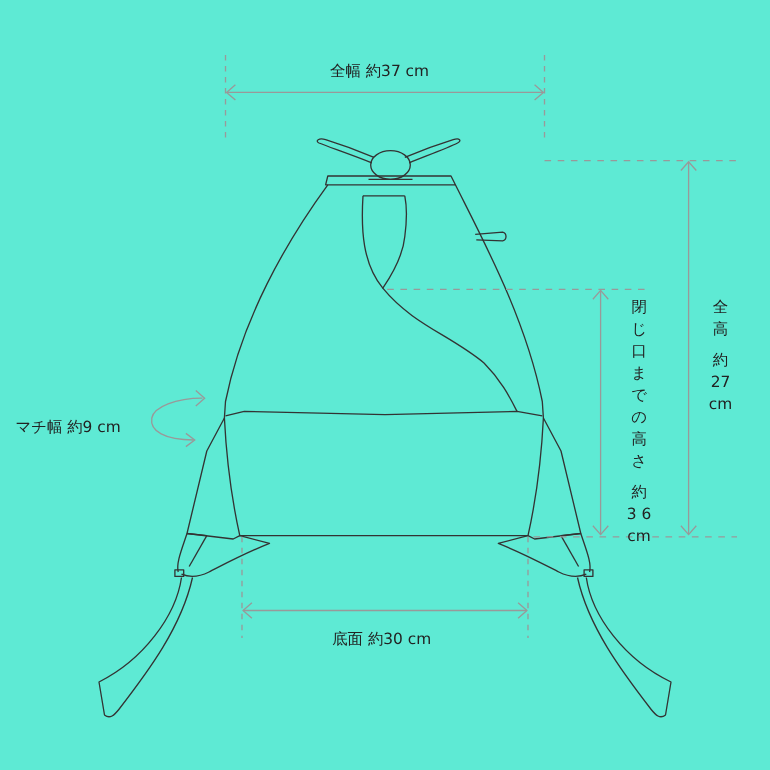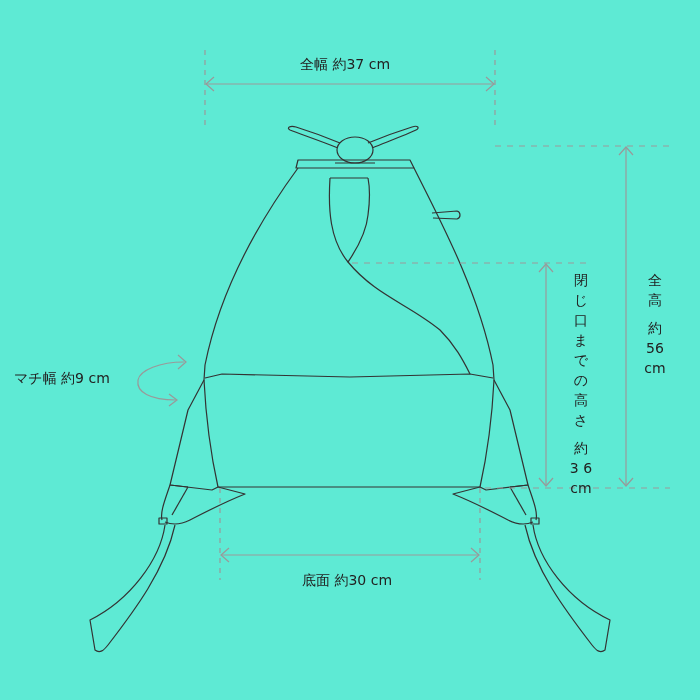--- a/index.html
+++ b/index.html
@@ -79,29 +79,29 @@
       <path d="M229 548 L221 555 L229 562"></path>
       <path d="M471 548 L479 555 L471 562"></path>
 
       <path d="M184 362 C160 362 140 370 138 380 C136 392 150 400 176 400"></path>
       <path d="M178 355 L186 362 L178 369"></path>
       <path d="M169 394 L177 400 L169 406"></path>
     </g>
   </svg>
 
   <div class="label" style="left:300px; top:56px;">全幅 約37 cm</div>
-  <div class="label" style="left:14px; top:370px;">マチ幅 約9 cm</div>
+  <div class="label" style="left:14px; top:380px;">マチ幅 約9 cm</div>
   <div class="label" style="left:302px; top:572px;">底面 約30 cm</div>
 
   <div class="vlabel" id="vl-total" style="left:640px; top:270px;">
       <div>全</div>
       <div>高</div>
       <div style="height: 8px;">&nbsp;</div>
       <div>約</div>
-      <div>56</div>
+      <div>27</div>
       <div>cm</div>
     </div>
   <div class="vlabel" id="vl-closure" style="left:566px; top:270px;">
       <div>閉</div>
       <div>じ</div>
       <div>口</div>
       <div>ま</div>
       <div>で</div>
       <div>の</div>
       <div>高</div>

